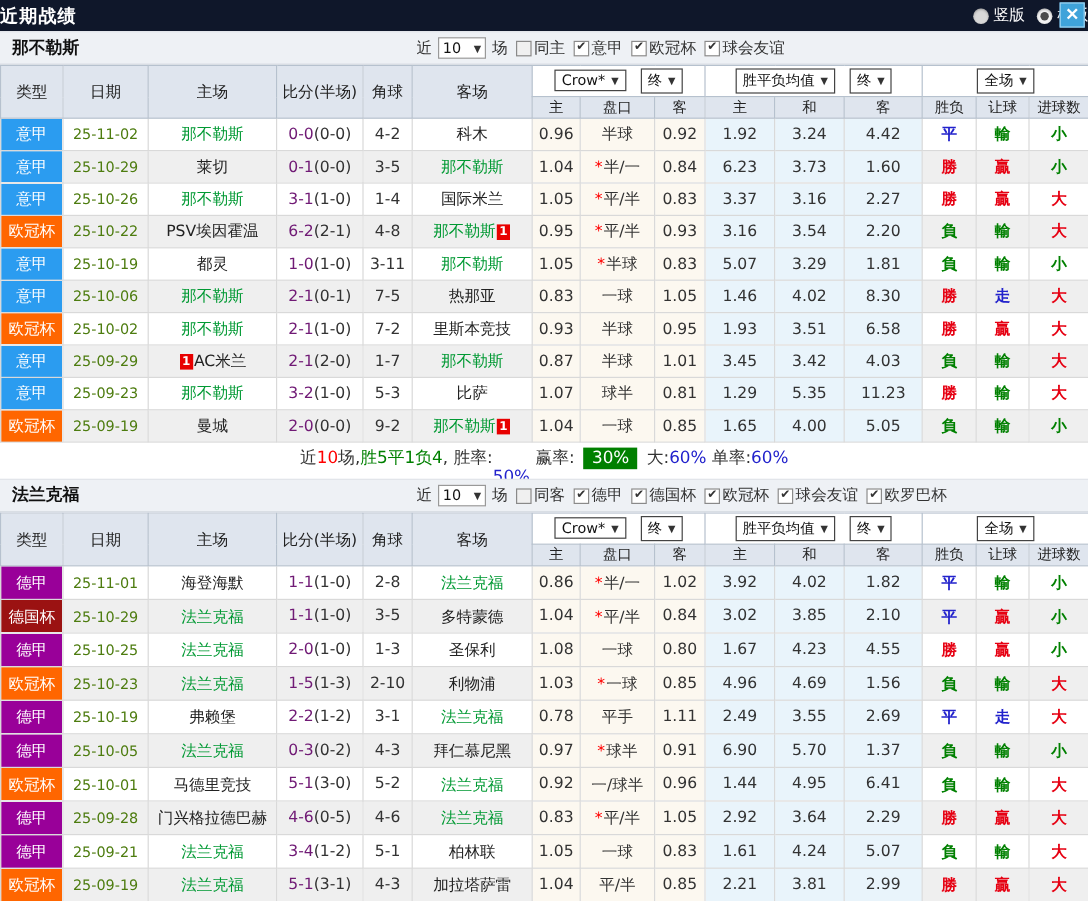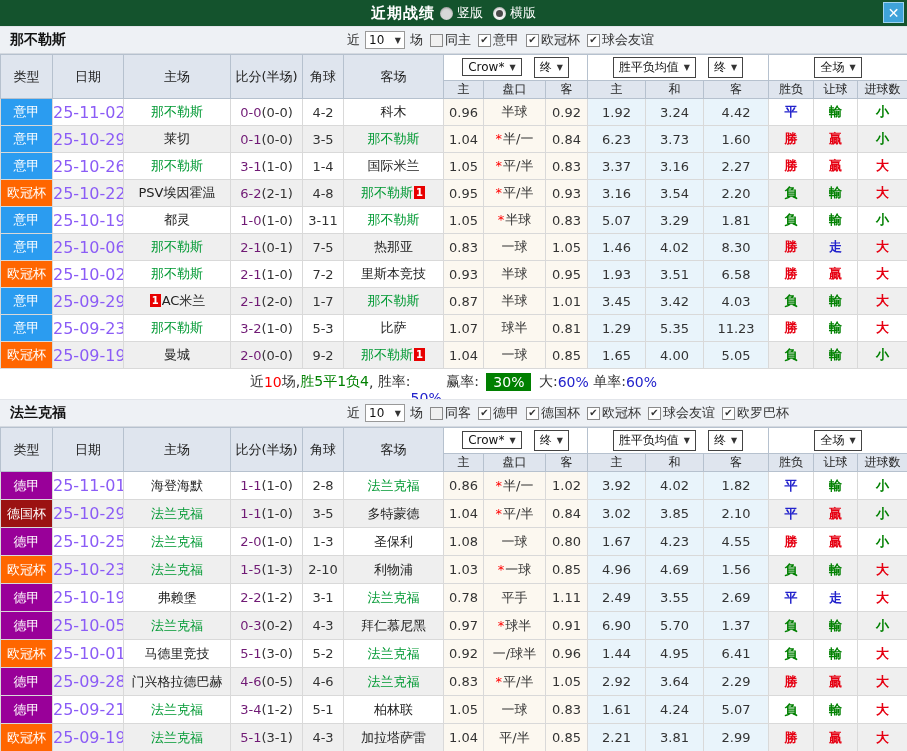--- a/index.html
+++ b/index.html
@@ -1,19 +1,19 @@
 <!DOCTYPE html>
 <html><head>
 <meta charset="utf-8">
 <style>
   * { box-sizing: border-box; }
   body { margin:0; background:#fff; font-family:"DejaVu Sans","Liberation Sans",sans-serif; }
   .modal { width:907px; height:751px; overflow:hidden; background:#fff; }
 
-  .titlebar { height:26px; background:#14532d; position:relative; display:flex; align-items:center; justify-content:center; color:#fff; }
+  .titlebar { height:26px; background:#0f172a; position:relative; display:flex; align-items:center; justify-content:space-between; color:#fff;font-family:Liberation Serif, serif; }
   .titlebar .title { font-weight:bold; font-size:15px; letter-spacing:1px; }
   .radio-wrap { display:flex; align-items:center; margin-left:5px; font-size:13px; gap:4px; }
   .radio { width:13px; height:13px; border-radius:50%; background:#d8d8d8; display:inline-block; position:relative; box-shadow:inset 0 1px 2px rgba(0,0,0,.3); }
   .radio.on { background:#f3f3f3; }
   .radio.on::after { content:""; position:absolute; left:3px; top:3px; width:7px; height:7px; border-radius:50%; background:#4a4a4a; }
   .close { position:absolute; top:2px; right:3px; width:21px; height:21px; background:#3fa3da; border:1px solid #9ed2ef; color:#fff; font-size:14px; font-weight:bold; display:flex; align-items:center; justify-content:center; cursor:pointer; }
 
   .section-head { height:28px; background:#eef1f5; position:relative; display:flex; align-items:center; border-top:1px solid #e2e5ea; border-bottom:1px solid #d4d9e0; }
   .team-name { margin-left:10px; font-weight:bold; font-size:14px; color:#111; }
   .filters { position:absolute; left:346px; top:0; height:100%; display:flex; align-items:center; font-size:13px; color:#333; }
@@ -30,21 +30,21 @@
   tr.h1 th.grp { background:#fff; }
   tr.h2 th { height:17px; font-size:12px; }
   .dd { display:inline-flex; align-items:center; gap:5px; border:1px solid #444; background:#fff; padding:1px 5px; font-size:12px; color:#111; margin:0 4px; cursor:pointer; }
 
   tbody td { height:27px; font-size:13px; color:#333; }
   .t2 tbody td { height:28px; }
   tbody tr:nth-child(even) td { background:#efefef; }
   td.lg { color:#fff; font-size:13px; }
   td.asia { background:#fcf8f0 !important;text-align:center; }
   td.euro { background:#e9f4fb !important; }
-  td.date { font-size:16px; color:#8b5cf6; }
+  td.date { font-size:12px; color:#4d7c0f; }
   .tname { color:#222; }
   .tname.act { color:#009933; }
   .score { color:#701a75; }
   .half { color:#333; }
   .star { color:#f00; margin-right:1px; }
   td.res span { font-weight:bold; font-size:13px; }
   .card { display:inline-block; background:#e80000; color:#fff; font-size:10px; font-weight:bold; width:11px; height:13px; line-height:13px; margin:0 1px; vertical-align:1px; }
 
   .summary { height:25px; display:flex; align-items:center; justify-content:center; font-size:14px; background:#fff; }
   .summary .seg { white-space:pre; }

